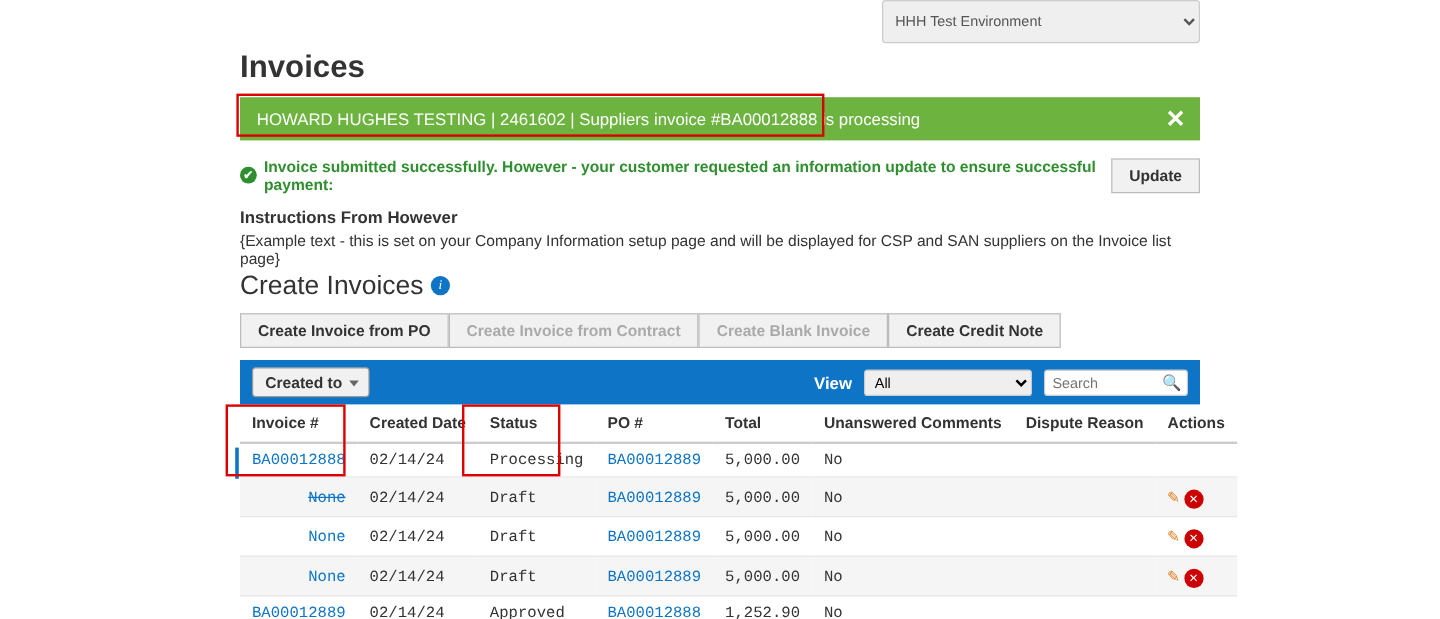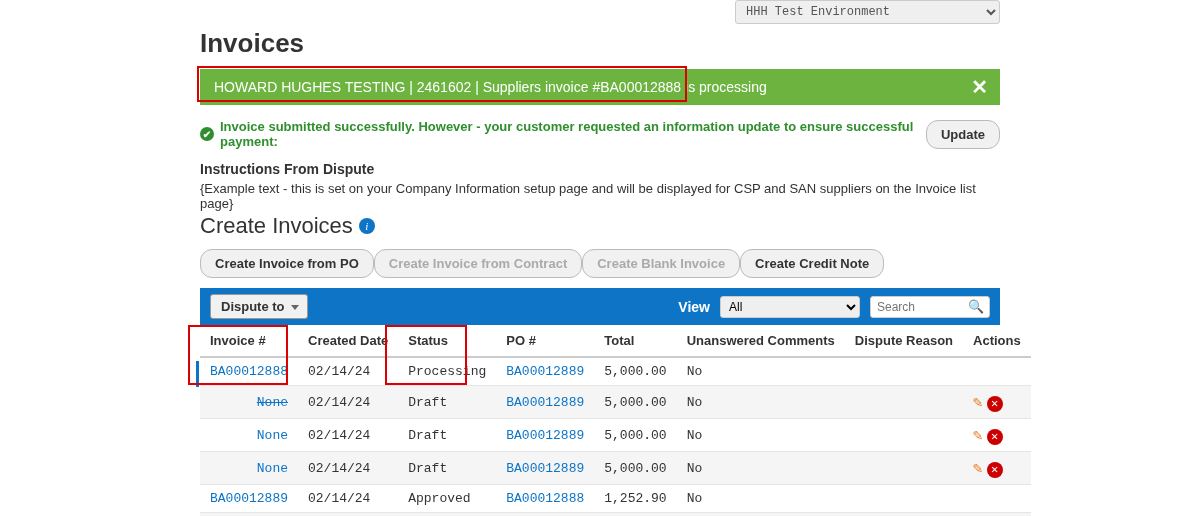--- a/index.html
+++ b/index.html
@@ -14,27 +14,26 @@
     width: 1200px;
     padding: 0 200px 20px 200px;
   }
   .env-select-wrap {
     display: flex;
     justify-content: flex-end;
     margin-bottom: 4px;
   }
   .env-select {
     width: 265px;
-    height: 24px;
+    height: 36px;
     border: 1px solid #ccc;
     border-radius: 3px;
     font-size: 12px;
     padding: 2px 6px;
     color: #555;
-    font-family: Liberation Mono, monospace;
   }
   h1.page-title {
     font-size: 26px;
     font-weight: 600;
     color: #333;
     margin: 4px 0 10px 0;
   }
   .banner {
     position: relative;
     background: #6cb33f;
@@ -84,21 +83,21 @@
     display: inline-flex;
     align-items: center;
     justify-content: center;
     color: #fff;
     font-size: 10px;
     flex-shrink: 0;
   }
   .btn {
     background: #f1f1f1;
     border: 1px solid #bbb;
-    border-radius: 12px;
+    border-radius: 0;
     padding: 6px 14px;
     font-size: 13px;
     font-weight: bold;
     color: #333;
     cursor: pointer;
   }
   .btn.disabled {
     color: #aaa;
     cursor: default;
   }
@@ -284,37 +283,37 @@
   </div>
 
   <div class="info-row">
     <div class="msg">
       <span class="check-icon">✔</span>
       <span>Invoice submitted successfully. However - your customer requested an information update to ensure successful payment:</span>
     </div>
     <button class="btn">Update</button>
   </div>
 
-  <div class="section-heading">Instructions From Dispute</div>
+  <div class="section-heading">Instructions From However</div>
   <div class="instructions-text">{Example text - this is set on your Company Information setup page and will be displayed for CSP and SAN suppliers on the Invoice list page}</div>
 
   <div class="create-invoices-title">
     <span>Create Invoices</span>
     <span class="info-icon">i</span>
   </div>
 
   <div class="button-row">
     <button class="btn">Create Invoice from PO</button>
     <button class="btn disabled">Create Invoice from Contract</button>
     <button class="btn disabled">Create Blank Invoice</button>
     <button class="btn">Create Credit Note</button>
   </div>
 
   <div class="toolbar">
-    <div class="export-btn">Dispute to</div>
+    <div class="export-btn">Created to</div>
     <div class="spacer"></div>
     <span class="view-label">View</span>
     <select class="view">
       <option>All</option>
     </select>
     <div class="search-wrap">
       <input class="search" placeholder="Search" style="">
       <span class="search-icon">🔍</span>
     </div>
   </div>

